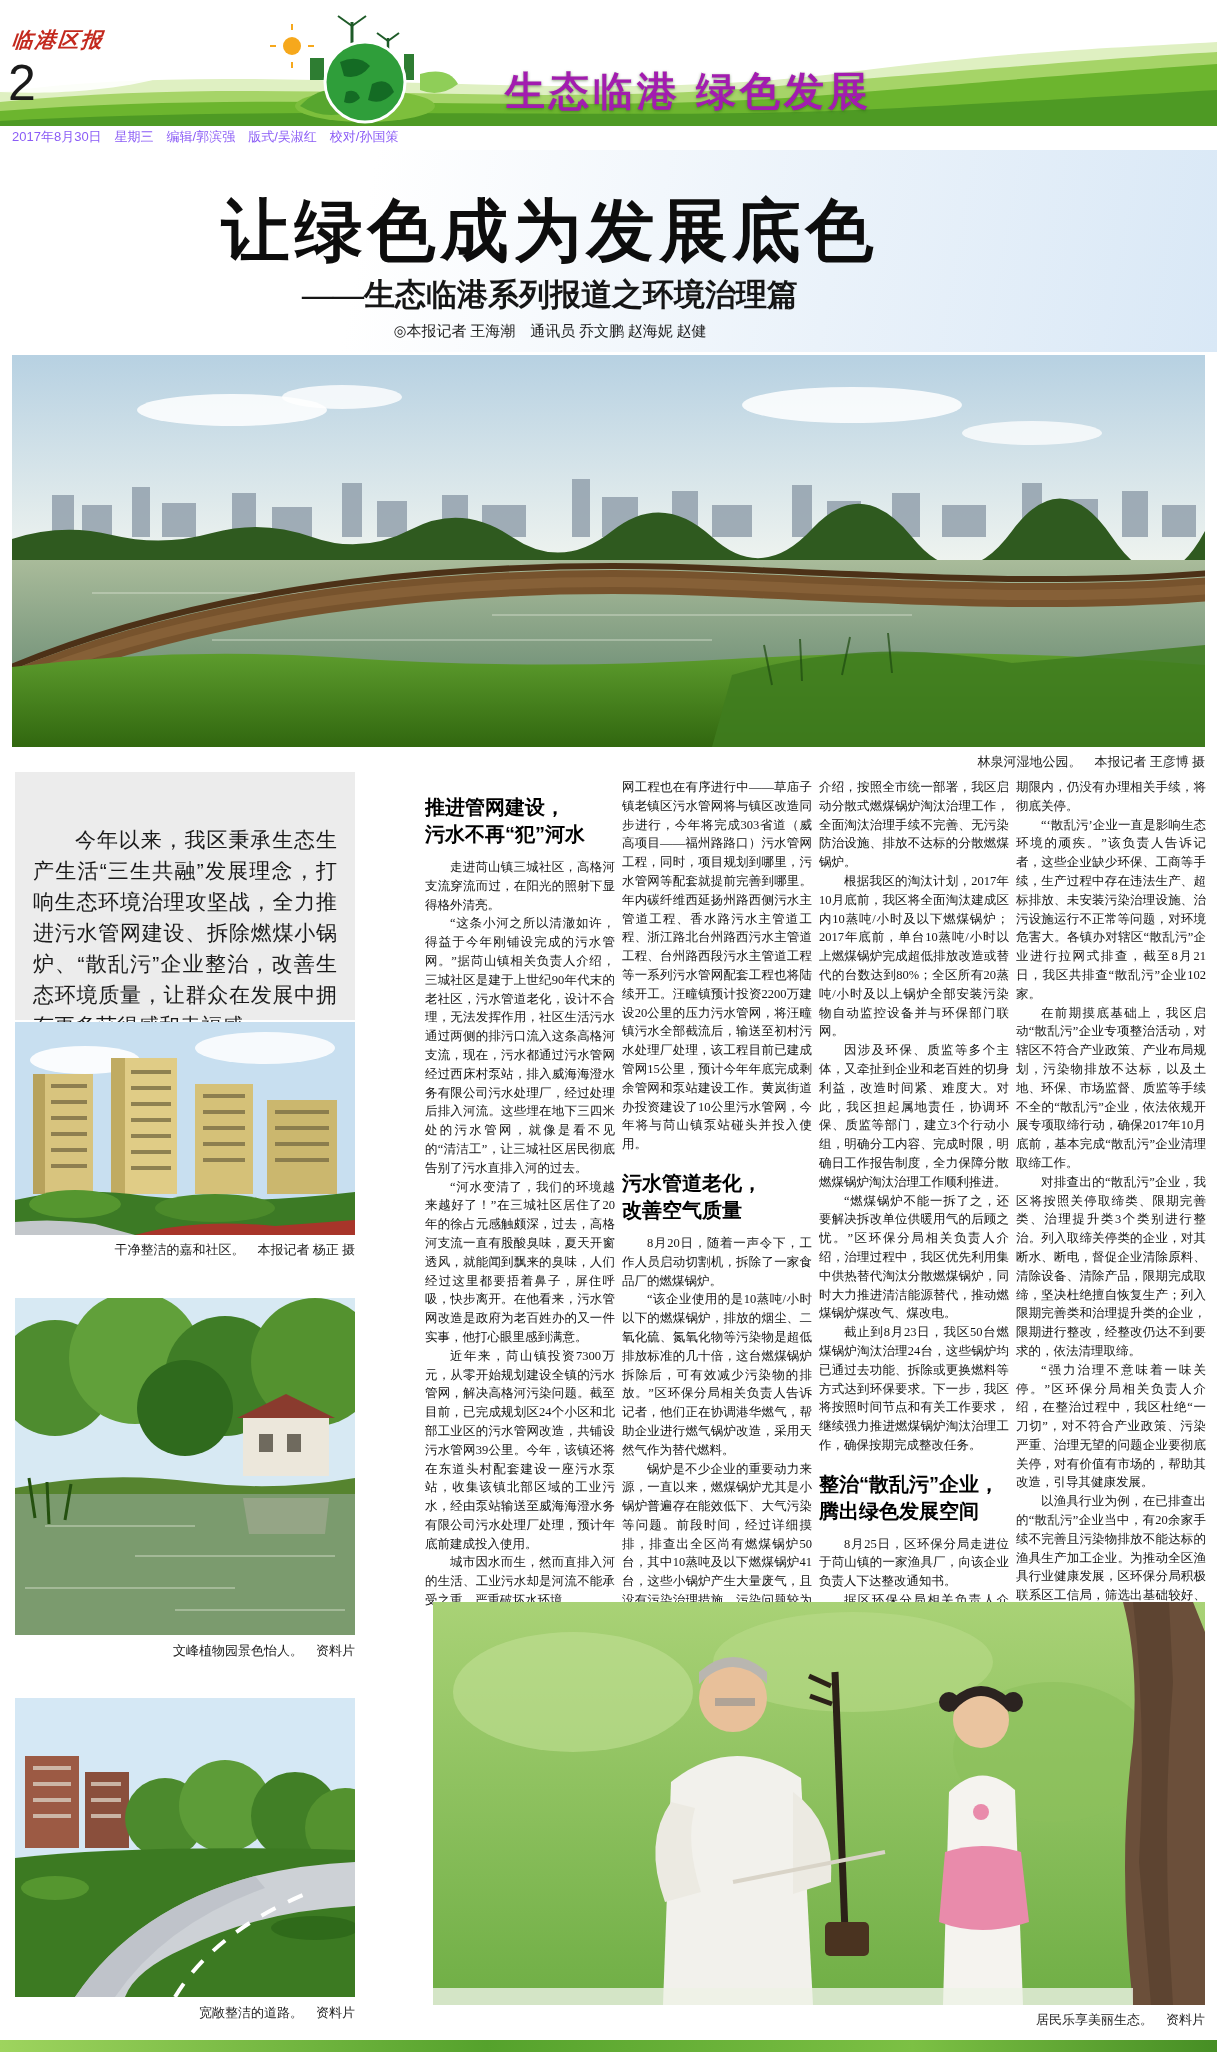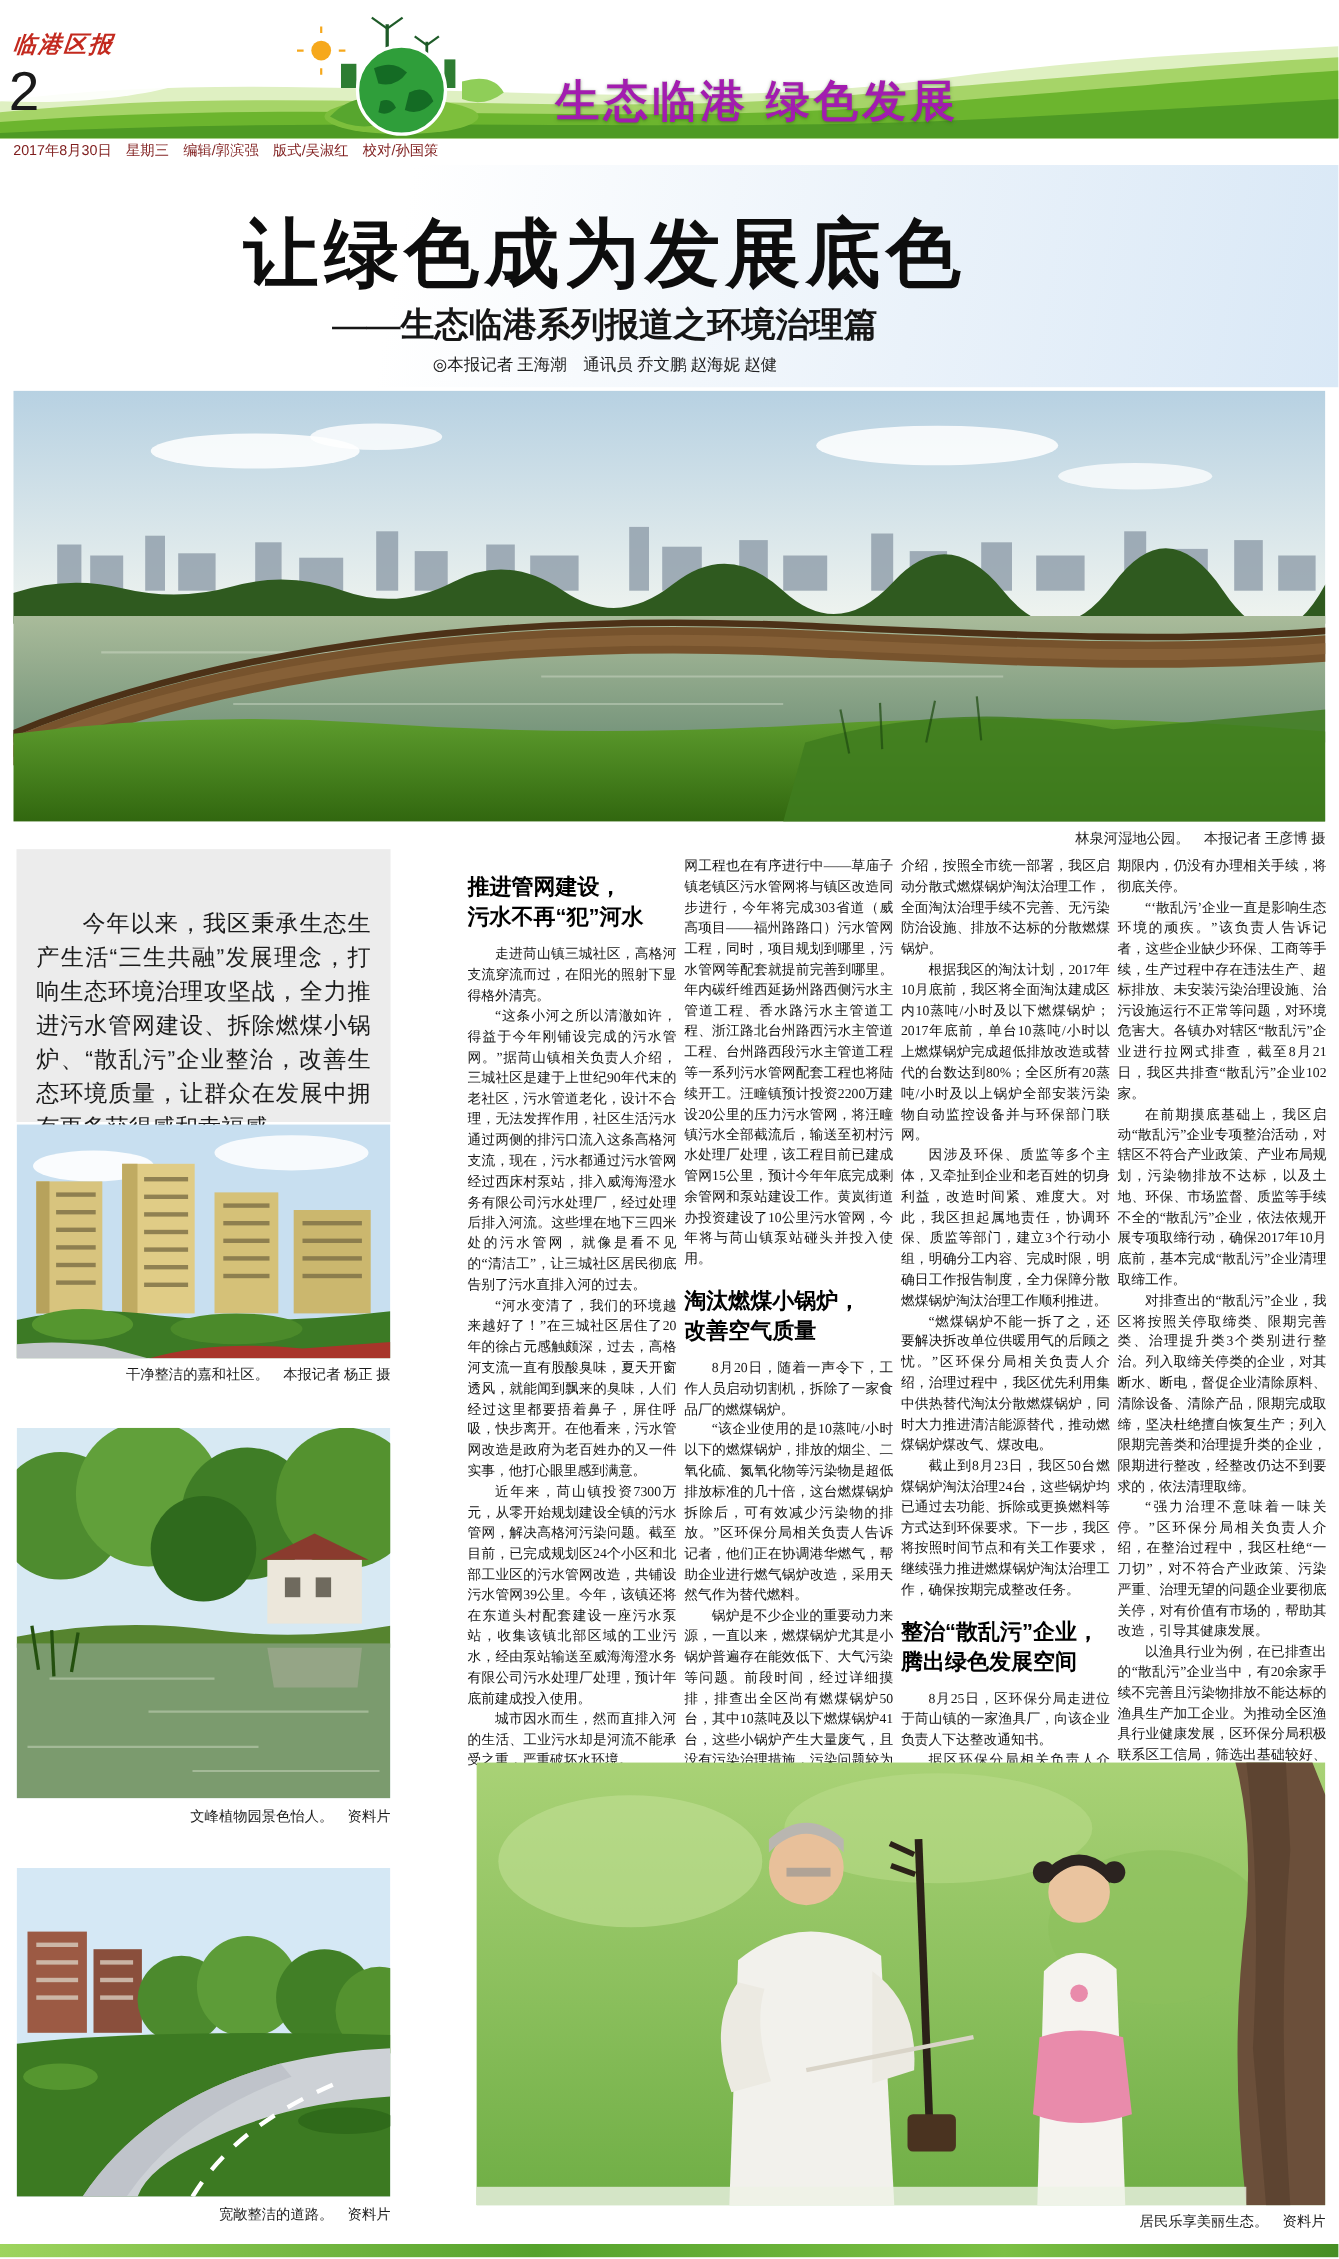--- a/index.html
+++ b/index.html
@@ -9,21 +9,21 @@
   
   #banner-svg{position:absolute;left:0;top:14px;width:1217px;height:112px;}
   .masthead{position:absolute;left:12px;top:26px;font-size:21px;font-weight:bold;
             font-style:italic;letter-spacing:2px;color:#c3291e;transform:skewX(-6deg);
             font-family:"Liberation Serif",serif;}
   .page-number{position:absolute;left:8px;top:58px;font-size:50px;line-height:50px;
                font-family:"Liberation Sans",sans-serif;color:#1a1a1a;}
   .banner-title{position:absolute;left:505px;top:64px;font-size:40px;font-weight:bold;
                 color:#a21caf;font-family:"Liberation Sans",sans-serif;letter-spacing:4px;
                 text-shadow:0 1px 3px rgba(40,90,20,.55);white-space:nowrap;}
-  .dateline{position:absolute;left:12px;top:128px;font-size:13px;color:#7f1d1d;
+  .dateline{position:absolute;left:12px;top:128px;font-size:13px;color:#8b5cf6;
             font-family:"Liberation Sans",sans-serif;white-space:nowrap;}
   
   .headline-block{position:absolute;left:0;top:150px;width:1217px;height:202px;
       background:linear-gradient(100deg,#ffffff 30%,#eaf2fa 68%,#d9e8f6 100%);}
   .main-headline{position:absolute;left:0;top:36px;width:1100px;text-align:center;
       font-size:68px;font-weight:bold;letter-spacing:5px;color:#0d0d0d;white-space:nowrap;}
   .sub-headline{position:absolute;left:0;top:124px;width:1100px;text-align:center;
       font-size:31px;font-weight:bold;color:#161616;white-space:nowrap;}
   .byline{position:absolute;left:0;top:172px;width:1100px;text-align:center;
       font-size:15px;color:#222;}
@@ -278,21 +278,21 @@
       <div class="col-h first">推进管网建设，
 污水不再“犯”河水</div>
       <p>走进苘山镇三城社区，高格河支流穿流而过，在阳光的照射下显得格外清亮。</p>
       <p>“这条小河之所以清澈如许，得益于今年刚铺设完成的污水管网。”据苘山镇相关负责人介绍，三城社区是建于上世纪90年代末的老社区，污水管道老化，设计不合理，无法发挥作用，社区生活污水通过两侧的排污口流入这条高格河支流，现在，污水都通过污水管网经过西床村泵站，排入威海海澄水务有限公司污水处理厂，经过处理后排入河流。这些埋在地下三四米处的污水管网，就像是看不见的“清洁工”，让三城社区居民彻底告别了污水直排入河的过去。</p>
       <p>“河水变清了，我们的环境越来越好了！”在三城社区居住了20年的徐占元感触颇深，过去，高格河支流一直有股酸臭味，夏天开窗透风，就能闻到飘来的臭味，人们经过这里都要捂着鼻子，屏住呼吸，快步离开。在他看来，污水管网改造是政府为老百姓办的又一件实事，他打心眼里感到满意。</p>
       <p>近年来，苘山镇投资7300万元，从零开始规划建设全镇的污水管网，解决高格河污染问题。截至目前，已完成规划区24个小区和北部工业区的污水管网改造，共铺设污水管网39公里。今年，该镇还将在东道头村配套建设一座污水泵站，收集该镇北部区域的工业污水，经由泵站输送至威海海澄水务有限公司污水处理厂处理，预计年底前建成投入使用。</p>
       <p>城市因水而生，然而直排入河的生活、工业污水却是河流不能承受之重，严重破坏水环境。</p>
     </div>
   <div class="text-col" style="left:622px;">
       <p class="cont">网工程也在有序进行中——草庙子镇老镇区污水管网将与镇区改造同步进行，今年将完成303省道（威高项目——福州路路口）污水管网工程，同时，项目规划到哪里，污水管网等配套就提前完善到哪里。年内碳纤维西延扬州路西侧污水主管道工程、香水路污水主管道工程、浙江路北台州路西污水主管道工程、台州路西段污水主管道工程等一系列污水管网配套工程也将陆续开工。汪疃镇预计投资2200万建设20公里的压力污水管网，将汪疃镇污水全部截流后，输送至初村污水处理厂处理，该工程目前已建成管网15公里，预计今年年底完成剩余管网和泵站建设工作。黄岚街道办投资建设了10公里污水管网，今年将与苘山镇泵站碰头并投入使用。</p>
-      <div class="col-h">淘汰燃煤小锅炉，
+      <div class="col-h">污水管道老化，
 改善空气质量</div>
       <p>8月20日，随着一声令下，工作人员启动切割机，拆除了一家食品厂的燃煤锅炉。</p>
       <p>“该企业使用的是10蒸吨/小时以下的燃煤锅炉，排放的烟尘、二氧化硫、氮氧化物等污染物是超低排放标准的几十倍，这台燃煤锅炉拆除后，可有效减少污染物的排放。”区环保分局相关负责人告诉记者，他们正在协调港华燃气，帮助企业进行燃气锅炉改造，采用天然气作为替代燃料。</p>
       <p>锅炉是不少企业的重要动力来源，一直以来，燃煤锅炉尤其是小锅炉普遍存在能效低下、大气污染等问题。前段时间，经过详细摸排，排查出全区尚有燃煤锅炉50台，其中10蒸吨及以下燃煤锅炉41台，这些小锅炉产生大量废气，且没有污染治理措施，污染问题较为严重。</p>
     </div>
   <div class="text-col" style="left:819px;">
       <p class="cont">介绍，按照全市统一部署，我区启动分散式燃煤锅炉淘汰治理工作，全面淘汰治理手续不完善、无污染防治设施、排放不达标的分散燃煤锅炉。</p>
       <p>根据我区的淘汰计划，2017年10月底前，我区将全面淘汰建成区内10蒸吨/小时及以下燃煤锅炉；2017年底前，单台10蒸吨/小时以上燃煤锅炉完成超低排放改造或替代的台数达到80%；全区所有20蒸吨/小时及以上锅炉全部安装污染物自动监控设备并与环保部门联网。</p>
       <p>因涉及环保、质监等多个主体，又牵扯到企业和老百姓的切身利益，改造时间紧、难度大。对此，我区担起属地责任，协调环保、质监等部门，建立3个行动小组，明确分工内容、完成时限，明确日工作报告制度，全力保障分散燃煤锅炉淘汰治理工作顺利推进。</p>
       <p>“燃煤锅炉不能一拆了之，还要解决拆改单位供暖用气的后顾之忧。”区环保分局相关负责人介绍，治理过程中，我区优先利用集中供热替代淘汰分散燃煤锅炉，同时大力推进清洁能源替代，推动燃煤锅炉煤改气、煤改电。</p>

